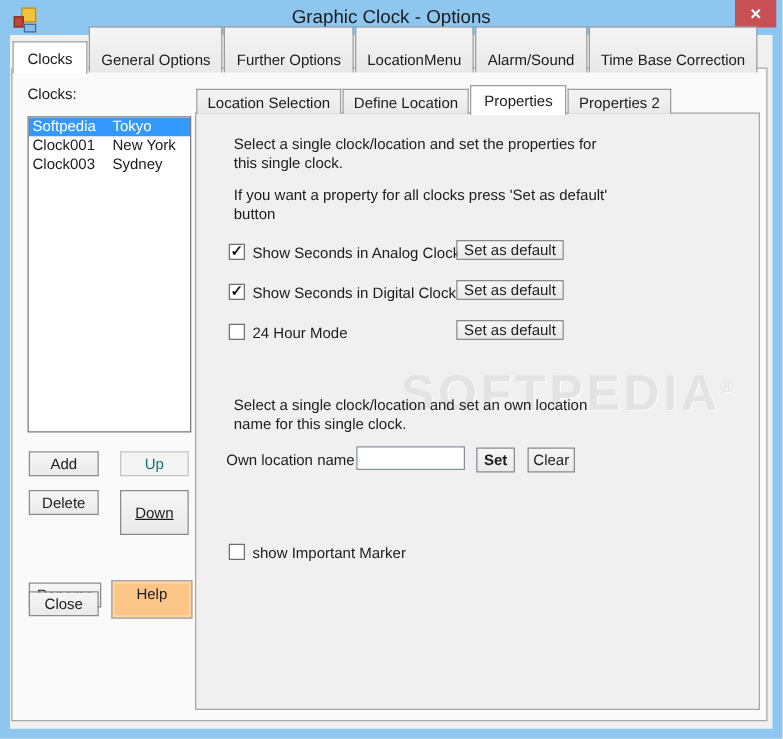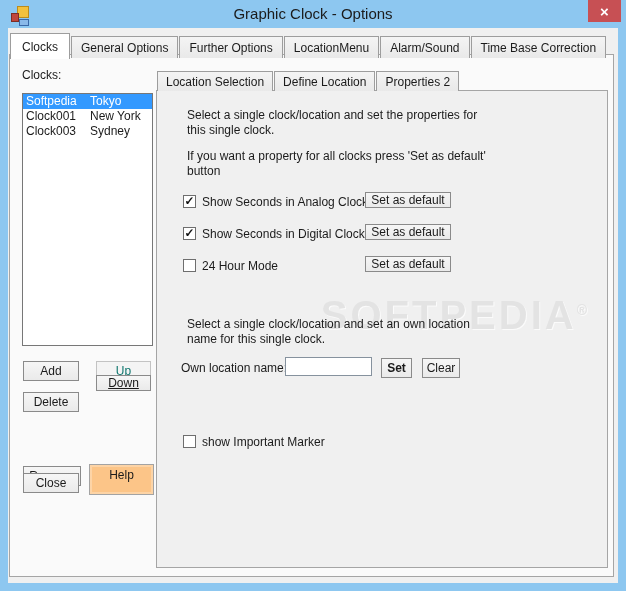--- a/index.html
+++ b/index.html
@@ -28,21 +28,21 @@
     background:#c75054; color:#fff; display:flex; align-items:center; justify-content:center;
     font-size:15px; font-weight:bold; cursor:default;
   }
 
   
   .content { position:absolute; left:8px; right:8px; top:28px; bottom:8px; background:#f0f0f0; }
 
   
   .tabstrip { position:absolute; display:flex; align-items:flex-end; z-index:3; }
   .tab {
-    font-size:12px; color:#1b1b1b; padding:4px 9px 3px 9px;
+    font-size:12px; color:#1b1b1b; padding:19px 9px 3px 9px;
     background:linear-gradient(#f4f4f4,#e9e9e9);
     border:1px solid #9d9d9d; border-bottom:none; margin-right:1px;
     white-space:nowrap; cursor:default;
   }
   .tab.sel {
     background:#ffffff; padding:6px 11px 5px 11px; position:relative;
     margin-bottom:-1px; z-index:5;
   }
 
   .outer-strip { top:4px; left:2px; height:26px; }
@@ -63,21 +63,21 @@
   .lb-city { flex:1; }
 
   .btn {
     position:absolute; display:flex; align-items:center; justify-content:center;
     font-size:12px; color:#1b1b1b; background:linear-gradient(#f6f6f6,#eaeaea);
     border:1px solid #8a8a8a; cursor:default;
   }
   .btn-add    { left:13px; top:306px; width:56px; height:20px; }
   .btn-up     { left:86px; top:306px; width:55px; height:20px; color:#0f766e; border-color:#c3c3c3; background:#f4f4f4; }
   .btn-delete { left:13px; top:337px; width:56px; height:20px; }
-  .btn-down   { left:86px; top:320px; width:55px; height:16px;text-decoration:underline; }
+  .btn-down   { left:86px; top:337px; width:55px; height:36px;text-decoration:underline; }
   .btn-rename { left:13px; top:367px; width:58px; height:20px;margin-top:44px; }
   .btn-close2 { left:13px; top:418px; width:56px; height:20px; }
   .btn-help   {
     left:79px; top:409px; width:65px; height:31px;
     background:#fcc588; align-items:flex-start; padding-top:3px;
     border:1px solid #a3a3a3; box-shadow:inset 0 0 0 2px #fdd4a6;
   }
 
   
   .inner-strip { left:147px; top:15px; height:21px; }
@@ -173,20 +173,21 @@
       <div class="btn btn-up">Up</div>
       <div class="btn btn-delete">Delete</div>
       <div class="btn btn-down">Down</div>
       <div class="btn btn-rename">Rename</div>
       <div class="btn btn-close2">Close</div>
       <div class="btn btn-help">Help</div>
 
       <div class="tabstrip inner-strip">
         <div class="tab">Location Selection</div>
         <div class="tab">Define Location</div>
+        <div class="tab sel">Properties</div>
         <div class="tab">Properties 2</div>
       </div>
 
       <div class="inner-page">
 
         <div class="watermark">
           <span>SOFTPEDIA</span><sup>®</sup>
         </div>
 
         <div class="para para1">Select a single clock/location and set the properties for this single clock.</div>

